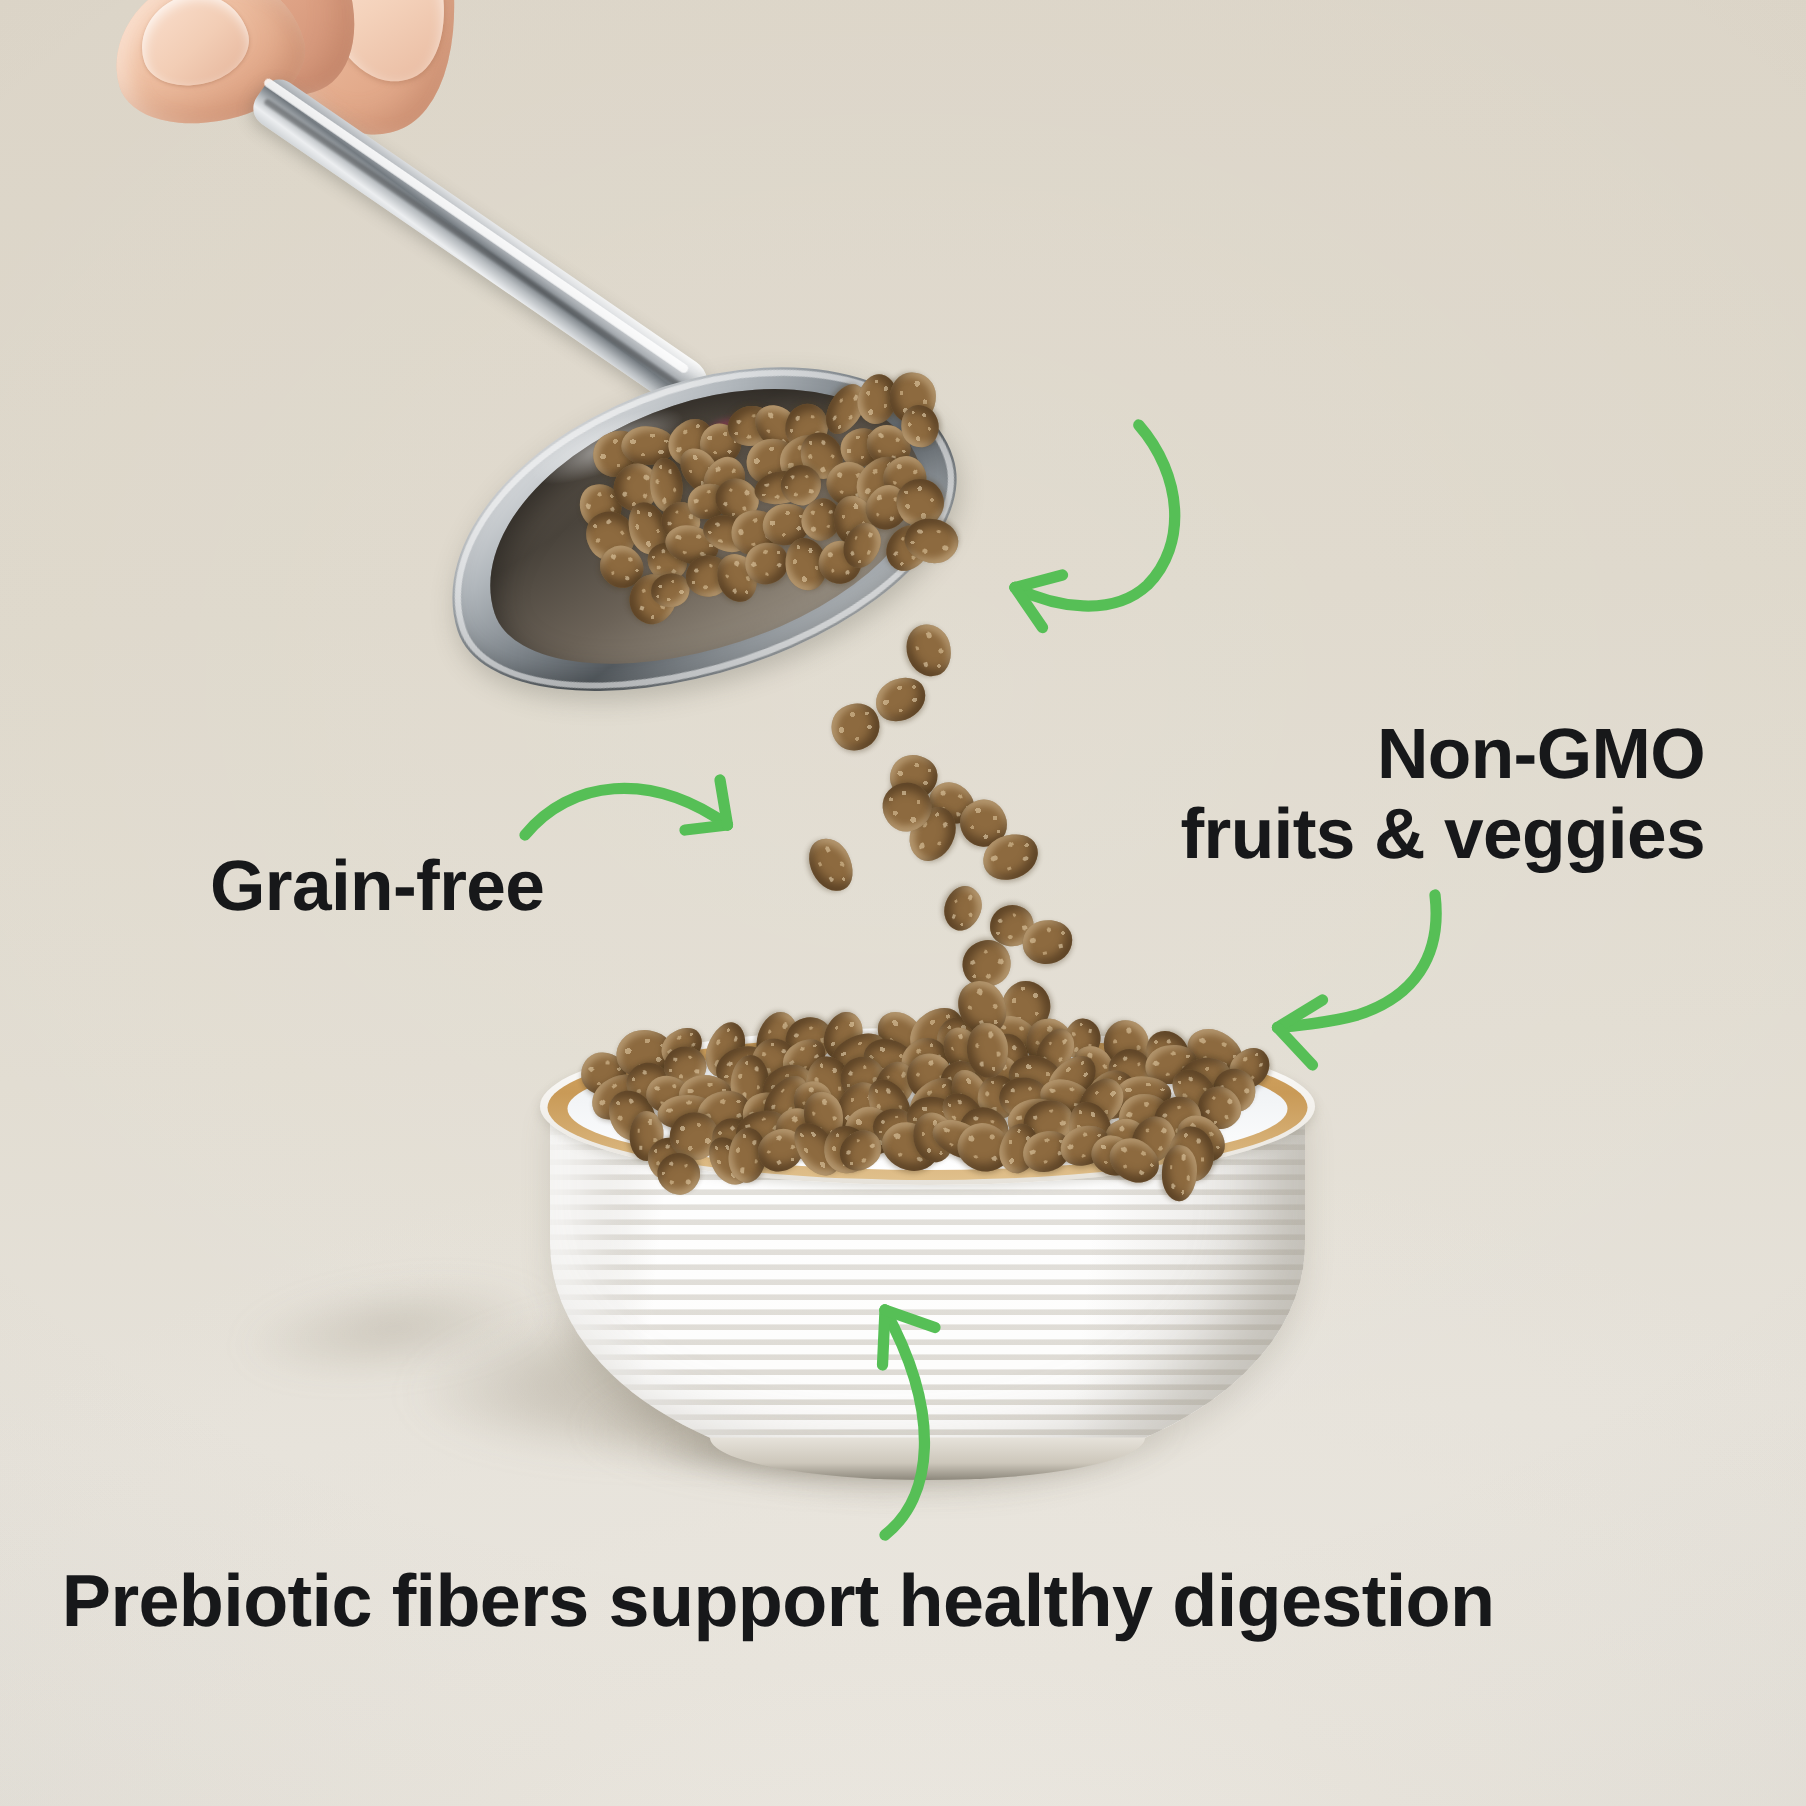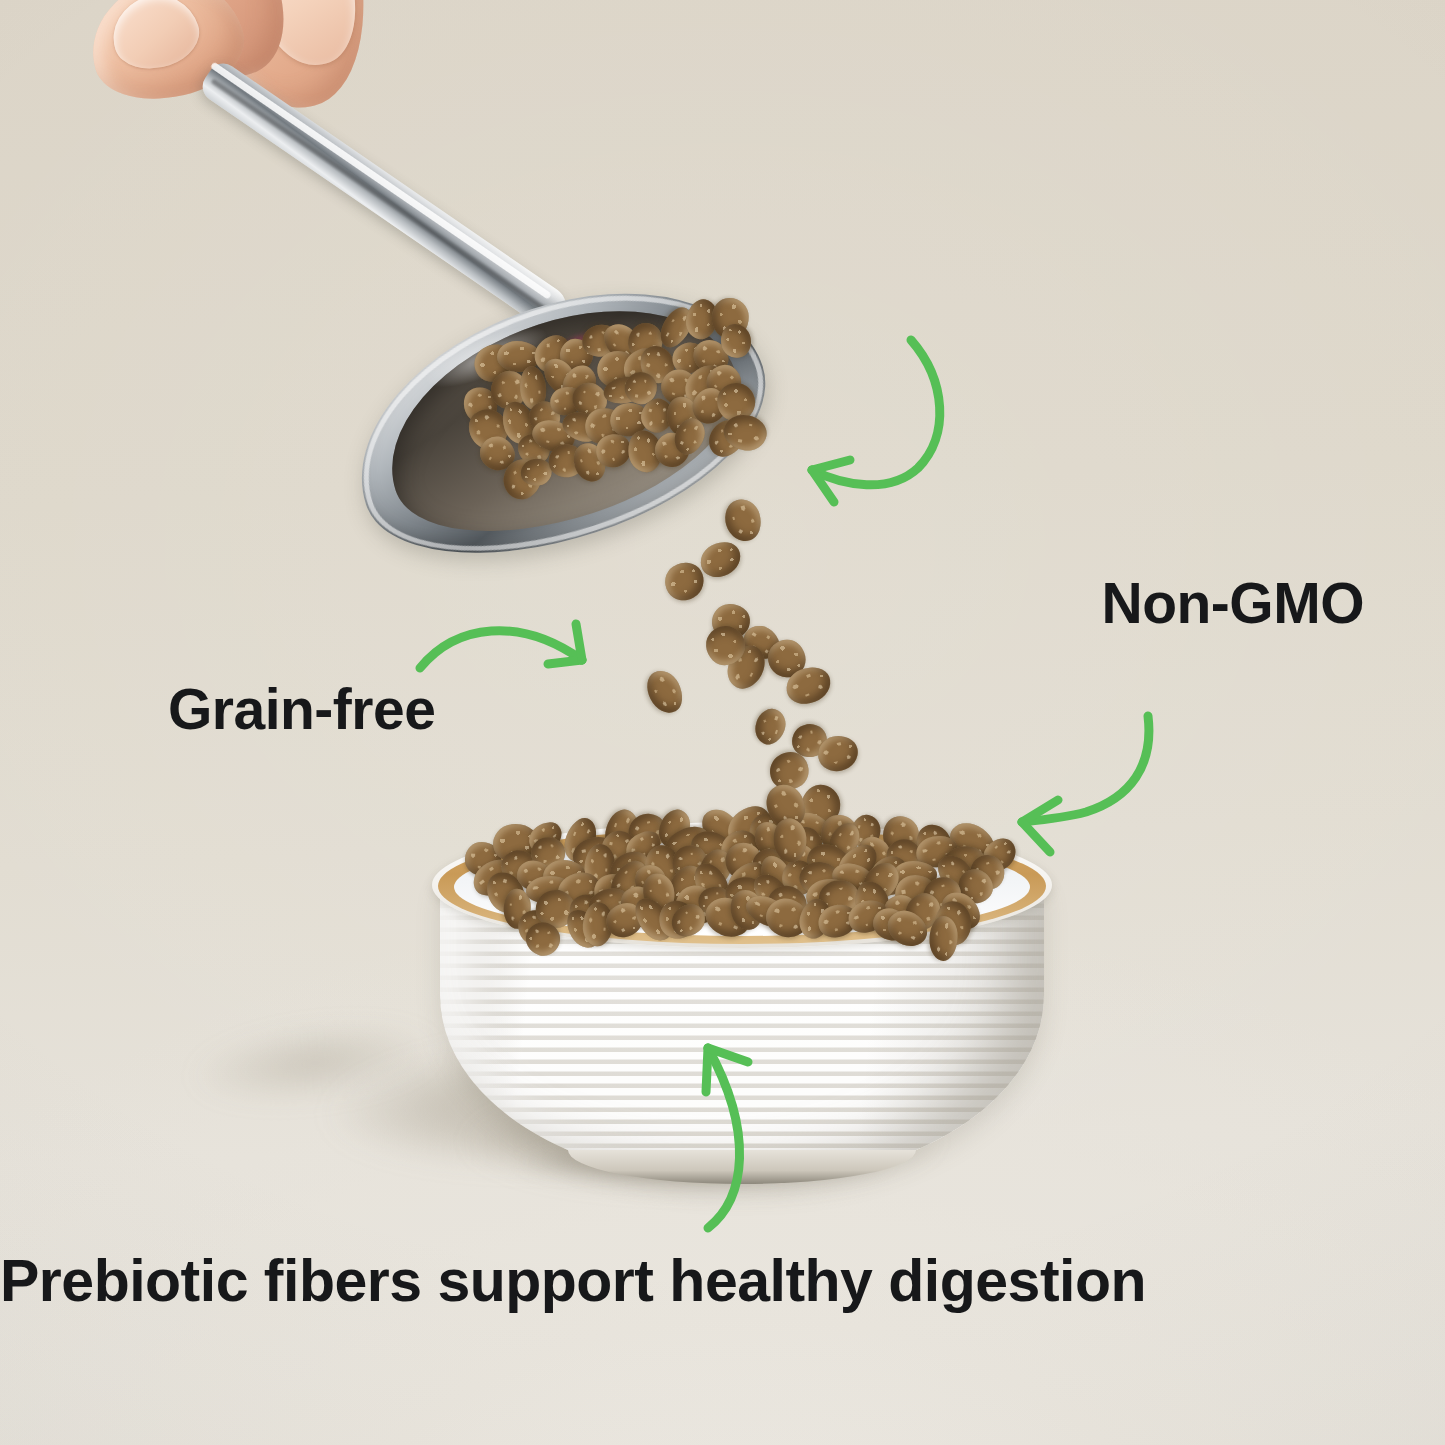--- a/index.html
+++ b/index.html
@@ -124,21 +124,21 @@
   
   .arrow{position:absolute;overflow:visible;}
   .arrow path{fill:none;stroke:#56bf56;stroke-width:9;stroke-linecap:round;stroke-linejoin:round;}
 
   
   .label{position:absolute;color:#17181a;font-weight:700;letter-spacing:-0.5px;line-height:1.12;}
   #lbl-whitefish{left:636px;top:234px;font-size:57px;white-space:nowrap;}
   #lbl-grainfree{left:168px;top:678px;font-size:57px;white-space:nowrap;}
   #lbl-nongmo{left:912px;top:572px;font-size:57px;width:452px;text-align:right;}
   #lbl-nongmo .l2{display:block;}
-  #lbl-prebiotic{left:0;top:1248px;width:1245px;text-align:left;font-size:59px;white-space:nowrap;}
+  #lbl-prebiotic{left:0;top:1248px;width:1245px;text-align:center;font-size:59px;white-space:nowrap;}
 </style>
 </head>
 <body>
 
 <div id="stage">
 
   <div class="bg"></div>
   <div class="bg-vig"></div>
 
   <div class="shadow-spoon"></div>
@@ -376,17 +376,18 @@
     <path d="M48 206 C 86 176, 94 110, 48 26"></path>
     <path d="M48 26 L 46 70"></path>
     <path d="M48 26 L 88 40"></path>
   </svg>
 
 
   <div class="label" id="lbl-grainfree">Grain-free</div>
 
   <div class="label" id="lbl-nongmo">
     <span class="l1">Non-GMO</span>
+    <span class="l2">fruits &amp; veggies</span>
   </div>
 
   <div class="label" id="lbl-prebiotic">Prebiotic fibers support healthy digestion</div>
 
 </div>
 
 </body></html>

